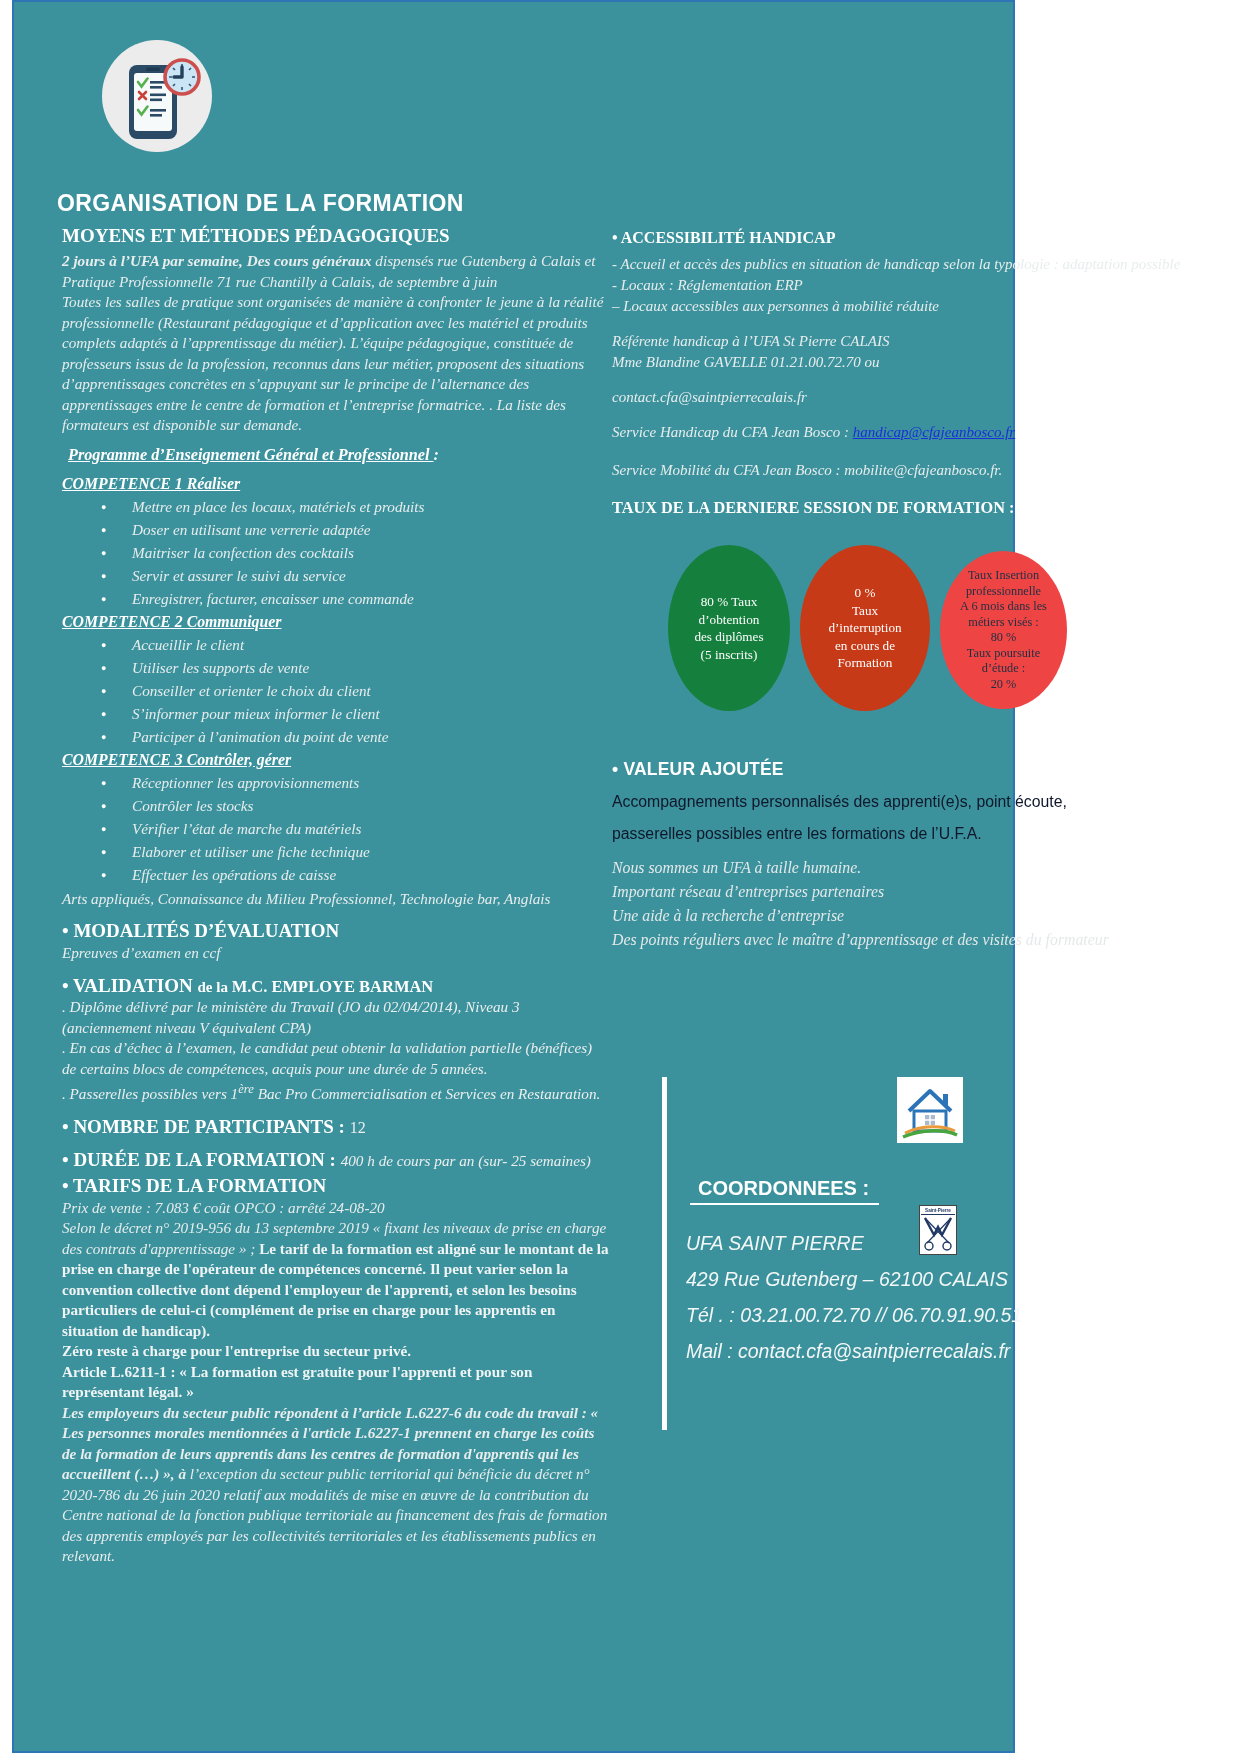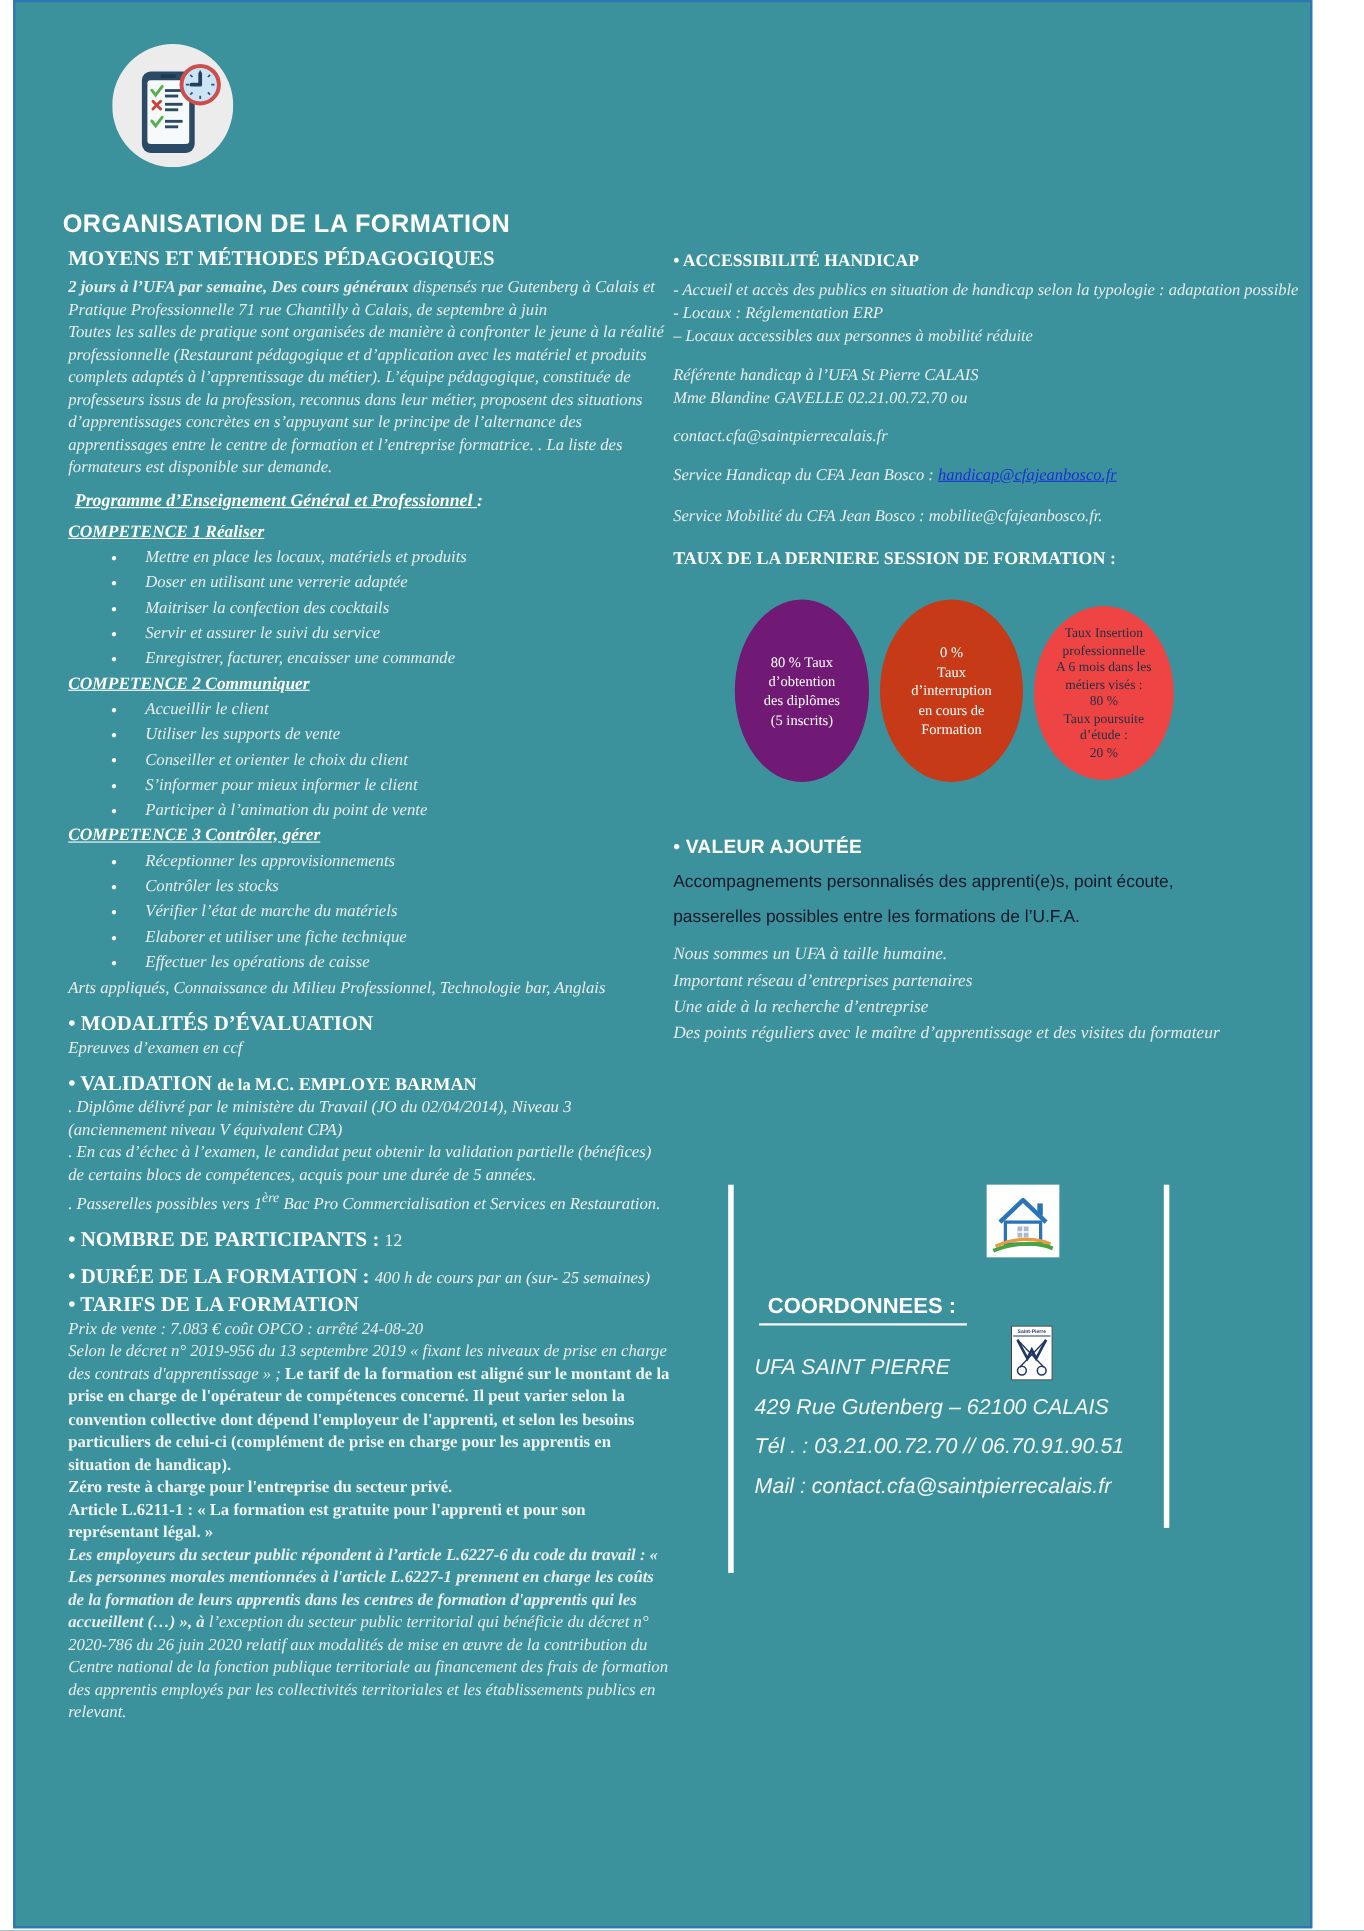--- a/index.html
+++ b/index.html
@@ -1,21 +1,21 @@
 <!DOCTYPE html>
 <html><head>
 <meta charset="utf-8">
 <style>
   html,body{margin:0;padding:0;}
   body{
     width:1240px;height:1755px;position:relative;background:#ffffff;
     font-family:"Liberation Serif", serif;overflow:hidden;
   }
   .panel{
-    position:absolute;left:12px;top:0;width:1181px;height:1753px;
+    position:absolute;left:12px;top:0;width:1003px;height:1753px;
     background:#3B929C;border:2px solid #2E75B6;box-sizing:border-box;
   }
   
   .hdr-icon{position:absolute;left:88px;top:38px;width:110px;height:112px;}
   
   .title{
     position:absolute;left:43px;top:188px;
     font-family:"Liberation Sans",sans-serif;font-weight:bold;font-size:23px;
     color:#ffffff;letter-spacing:.4px;
   }
@@ -54,21 +54,21 @@
   .pre{white-space:pre-line;}
   .svc{margin-top:14px;}
   .svc2{margin-top:17px;}
   a.maillink{color:#1A2FD8;text-decoration:underline;font-style:italic;}
   .taux-h{margin-top:16px;font-style:normal;font-weight:bold;font-size:16.3px;line-height:22px;color:#fff;}
   .circles{display:flex;align-items:flex-start;margin-top:26px;height:170px;}
   .oval{
     border-radius:50%;display:flex;align-items:center;justify-content:center;
     text-align:center;font-style:normal;white-space:pre-line;
   }
-  .oval1{width:122px;height:166px;margin-left:56px;background:#701a75;color:#fff;font-size:13.2px;line-height:17.5px;}
+  .oval1{width:122px;height:166px;margin-left:56px;background:#15803d;color:#fff;font-size:13.2px;line-height:17.5px;}
   .oval2{width:130px;height:166px;margin-left:10px;background:#C73A17;color:#fff;font-size:13.2px;line-height:17.5px;}
   .oval3{width:127px;height:158px;margin-left:10px;margin-top:6px;background:#ef4444;color:#1E2F42;font-size:12.3px;line-height:15.5px;}
   .valeur-h{
     margin-top:44px;font-family:"Liberation Sans",sans-serif;font-style:normal;
     font-weight:bold;font-size:17.5px;color:#fff;letter-spacing:.2px;
   }
   .valeur-p{
     font-family:"Liberation Sans",sans-serif;font-style:normal;font-size:15.8px;
     color:#0f172a;margin-top:12px;line-height:20px;
   }
@@ -177,21 +177,21 @@
   </div>
 
   <div class="col-right">
     <div class="h-serif-md">• ACCESSIBILITÉ HANDICAP</div>
     <div class="access-lines">
       <p>- Accueil et accès des publics en situation de handicap selon la typologie : adaptation possible</p>
       <p>- Locaux : Réglementation ERP</p>
       <p>– Locaux accessibles aux personnes à mobilité réduite</p>
     </div>
     <p class="pre svc">Référente handicap à l’UFA St Pierre CALAIS
-Mme Blandine GAVELLE 02.21.00.72.70 ou</p>
+Mme Blandine GAVELLE 01.21.00.72.70 ou</p>
     <p class="svc">contact.cfa@saintpierrecalais.fr</p>
     <p class="svc"><span>Service Handicap du CFA Jean Bosco : </span><a href="#" class="maillink">handicap@cfajeanbosco.fr</a></p>
     <p class="svc2">Service Mobilité du CFA Jean Bosco : mobilite@cfajeanbosco.fr.</p>
 
     <div class="taux-h">TAUX DE LA DERNIERE SESSION DE FORMATION :</div>
 
     <div class="circles">
       <div class="oval oval1">80 % Taux
 d’obtention
 des diplômes

